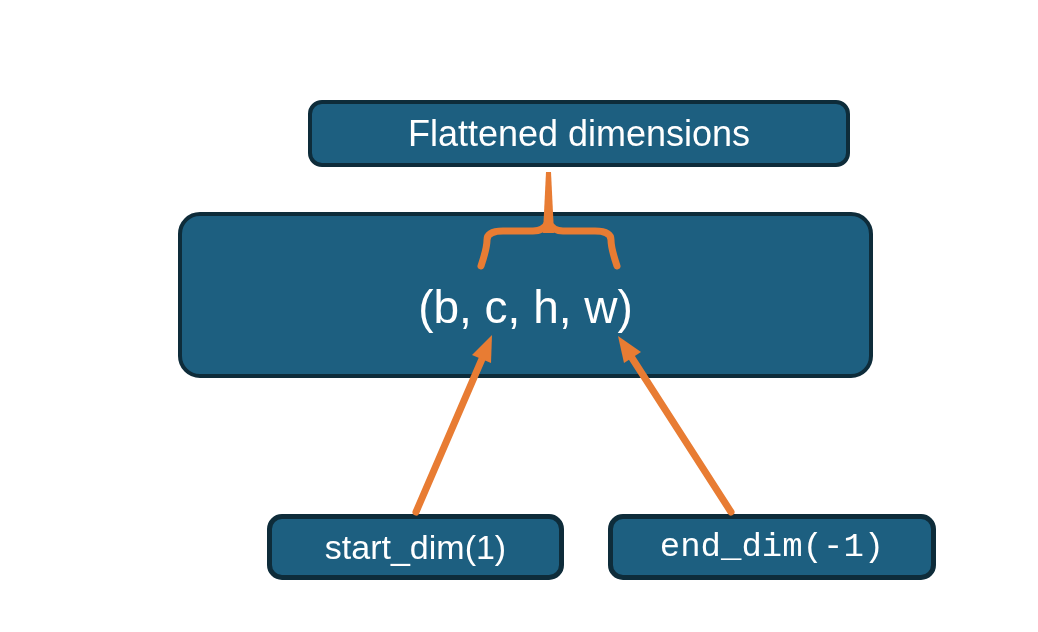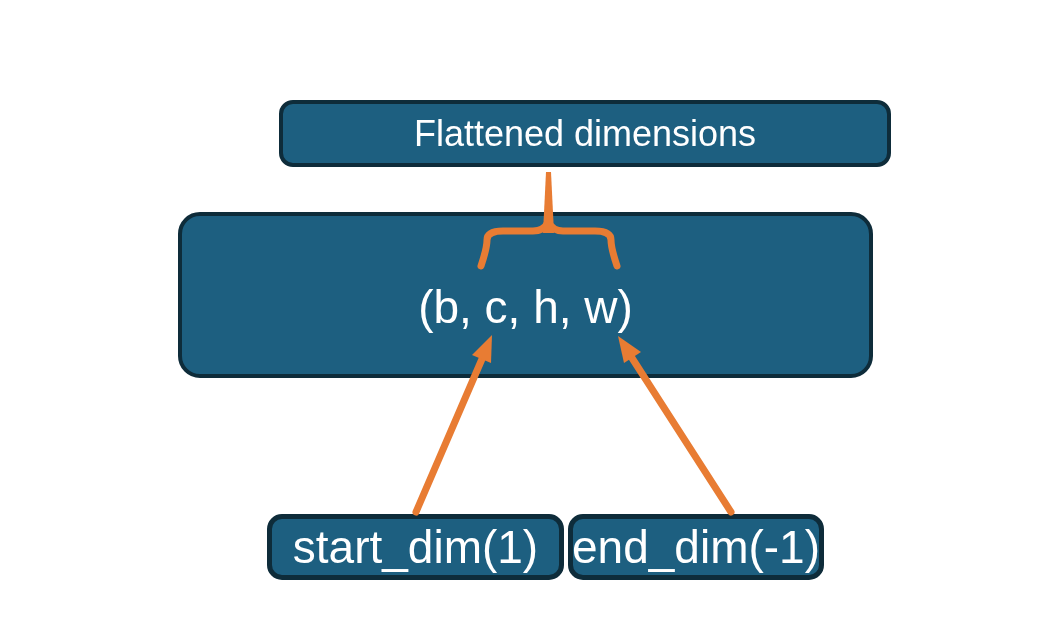--- a/index.html
+++ b/index.html
@@ -25,41 +25,41 @@
     position: absolute;
     background: var(--box-fill);
     border: 4px solid var(--box-border);
     color: var(--text);
     display: flex;
     align-items: center;
     justify-content: center;
     text-align: center;
   }
   .top-box {
-    left: 279px; top: 100px;
-    width: 612px; height: 67px;
+    left: 308px; top: 100px;
+    width: 542px; height: 67px;
     border-radius: 14px;
     font-size: 36px;
   }
   .tensor-box {
     left: 178px; top: 212px;
     width: 695px; height: 166px;
     border-radius: 22px;
     font-size: 46px;
     padding-top: 24px;
   }
   .bottom-box {
     top: 514px;
     height: 66px;
     border-radius: 15px;
     border-width: 5px;
-    font-size: 46px;
+    font-size: 34px;
   }
   .start-box { left: 267px; width: 297px; }
-  .end-box   { left: 568px; width: 256px; }
+  .end-box   { left: 608px; width: 328px; font-family: Liberation Mono, monospace; }
   .overlay {
     position: absolute;
     left: 0; top: 0;
     width: 1038px;
     height: 632px;
     pointer-events: none;
   }
   .orange-stroke {
     stroke: var(--accent-orange);
     fill: none;

